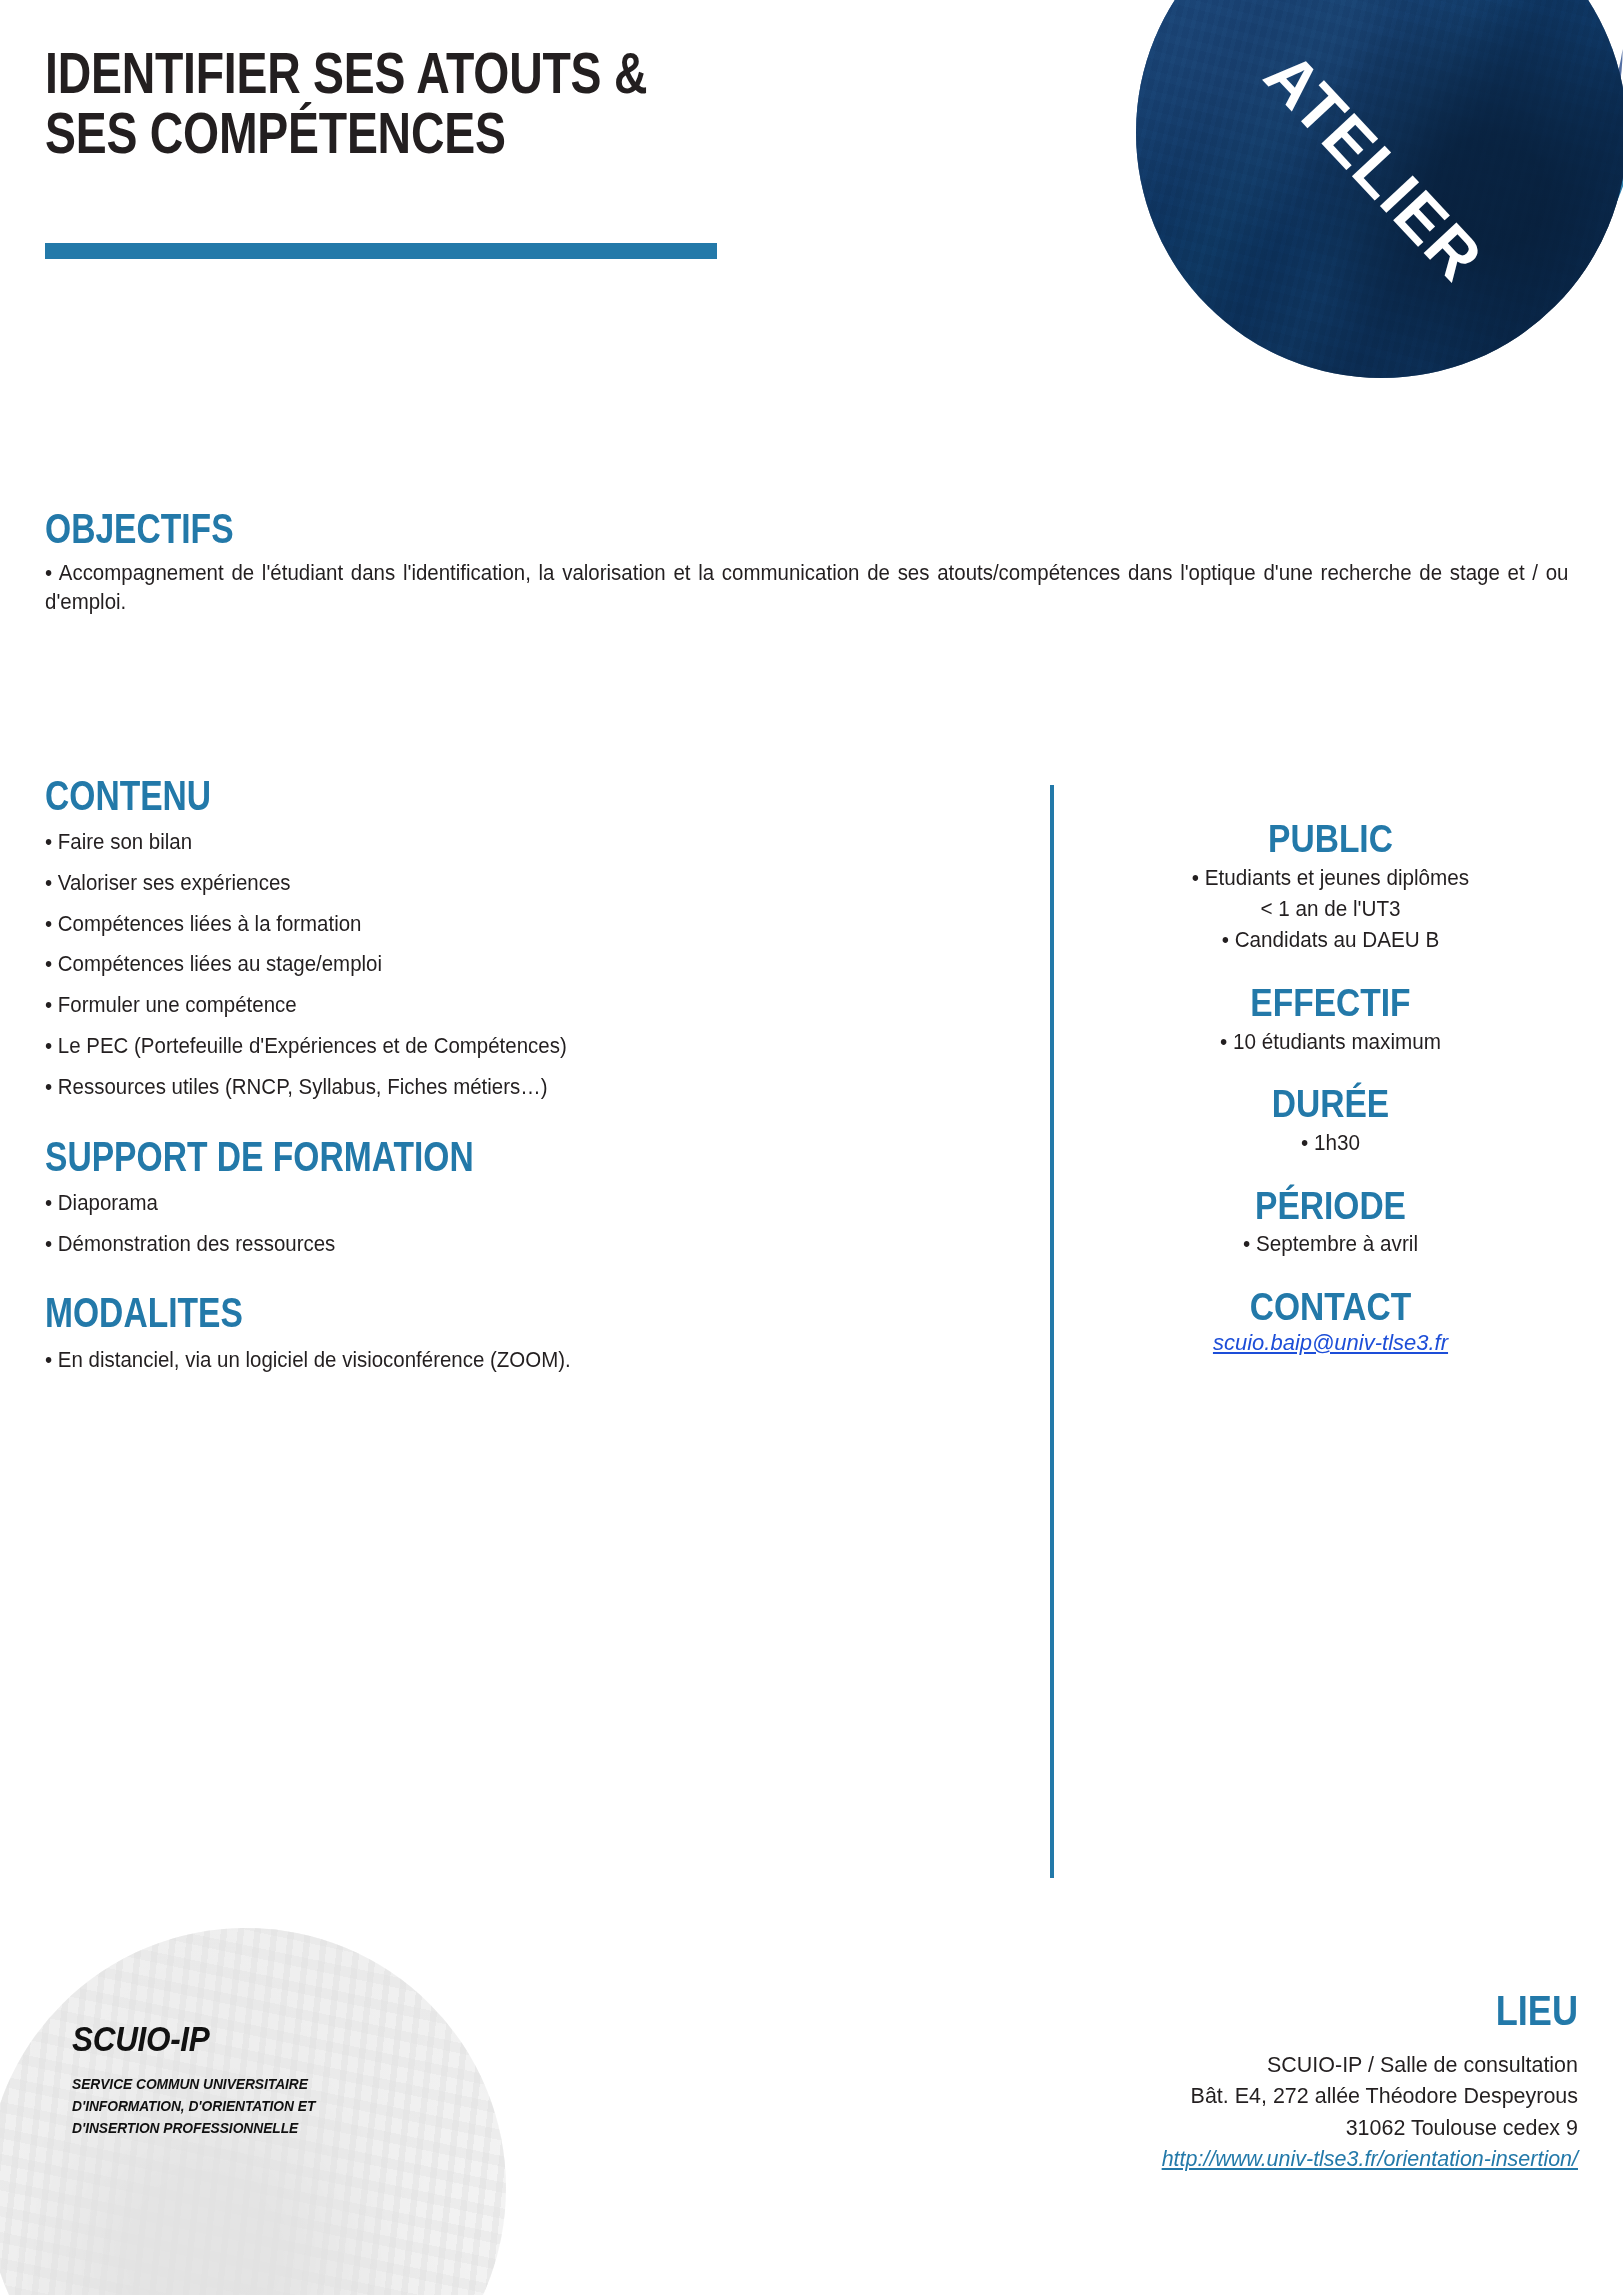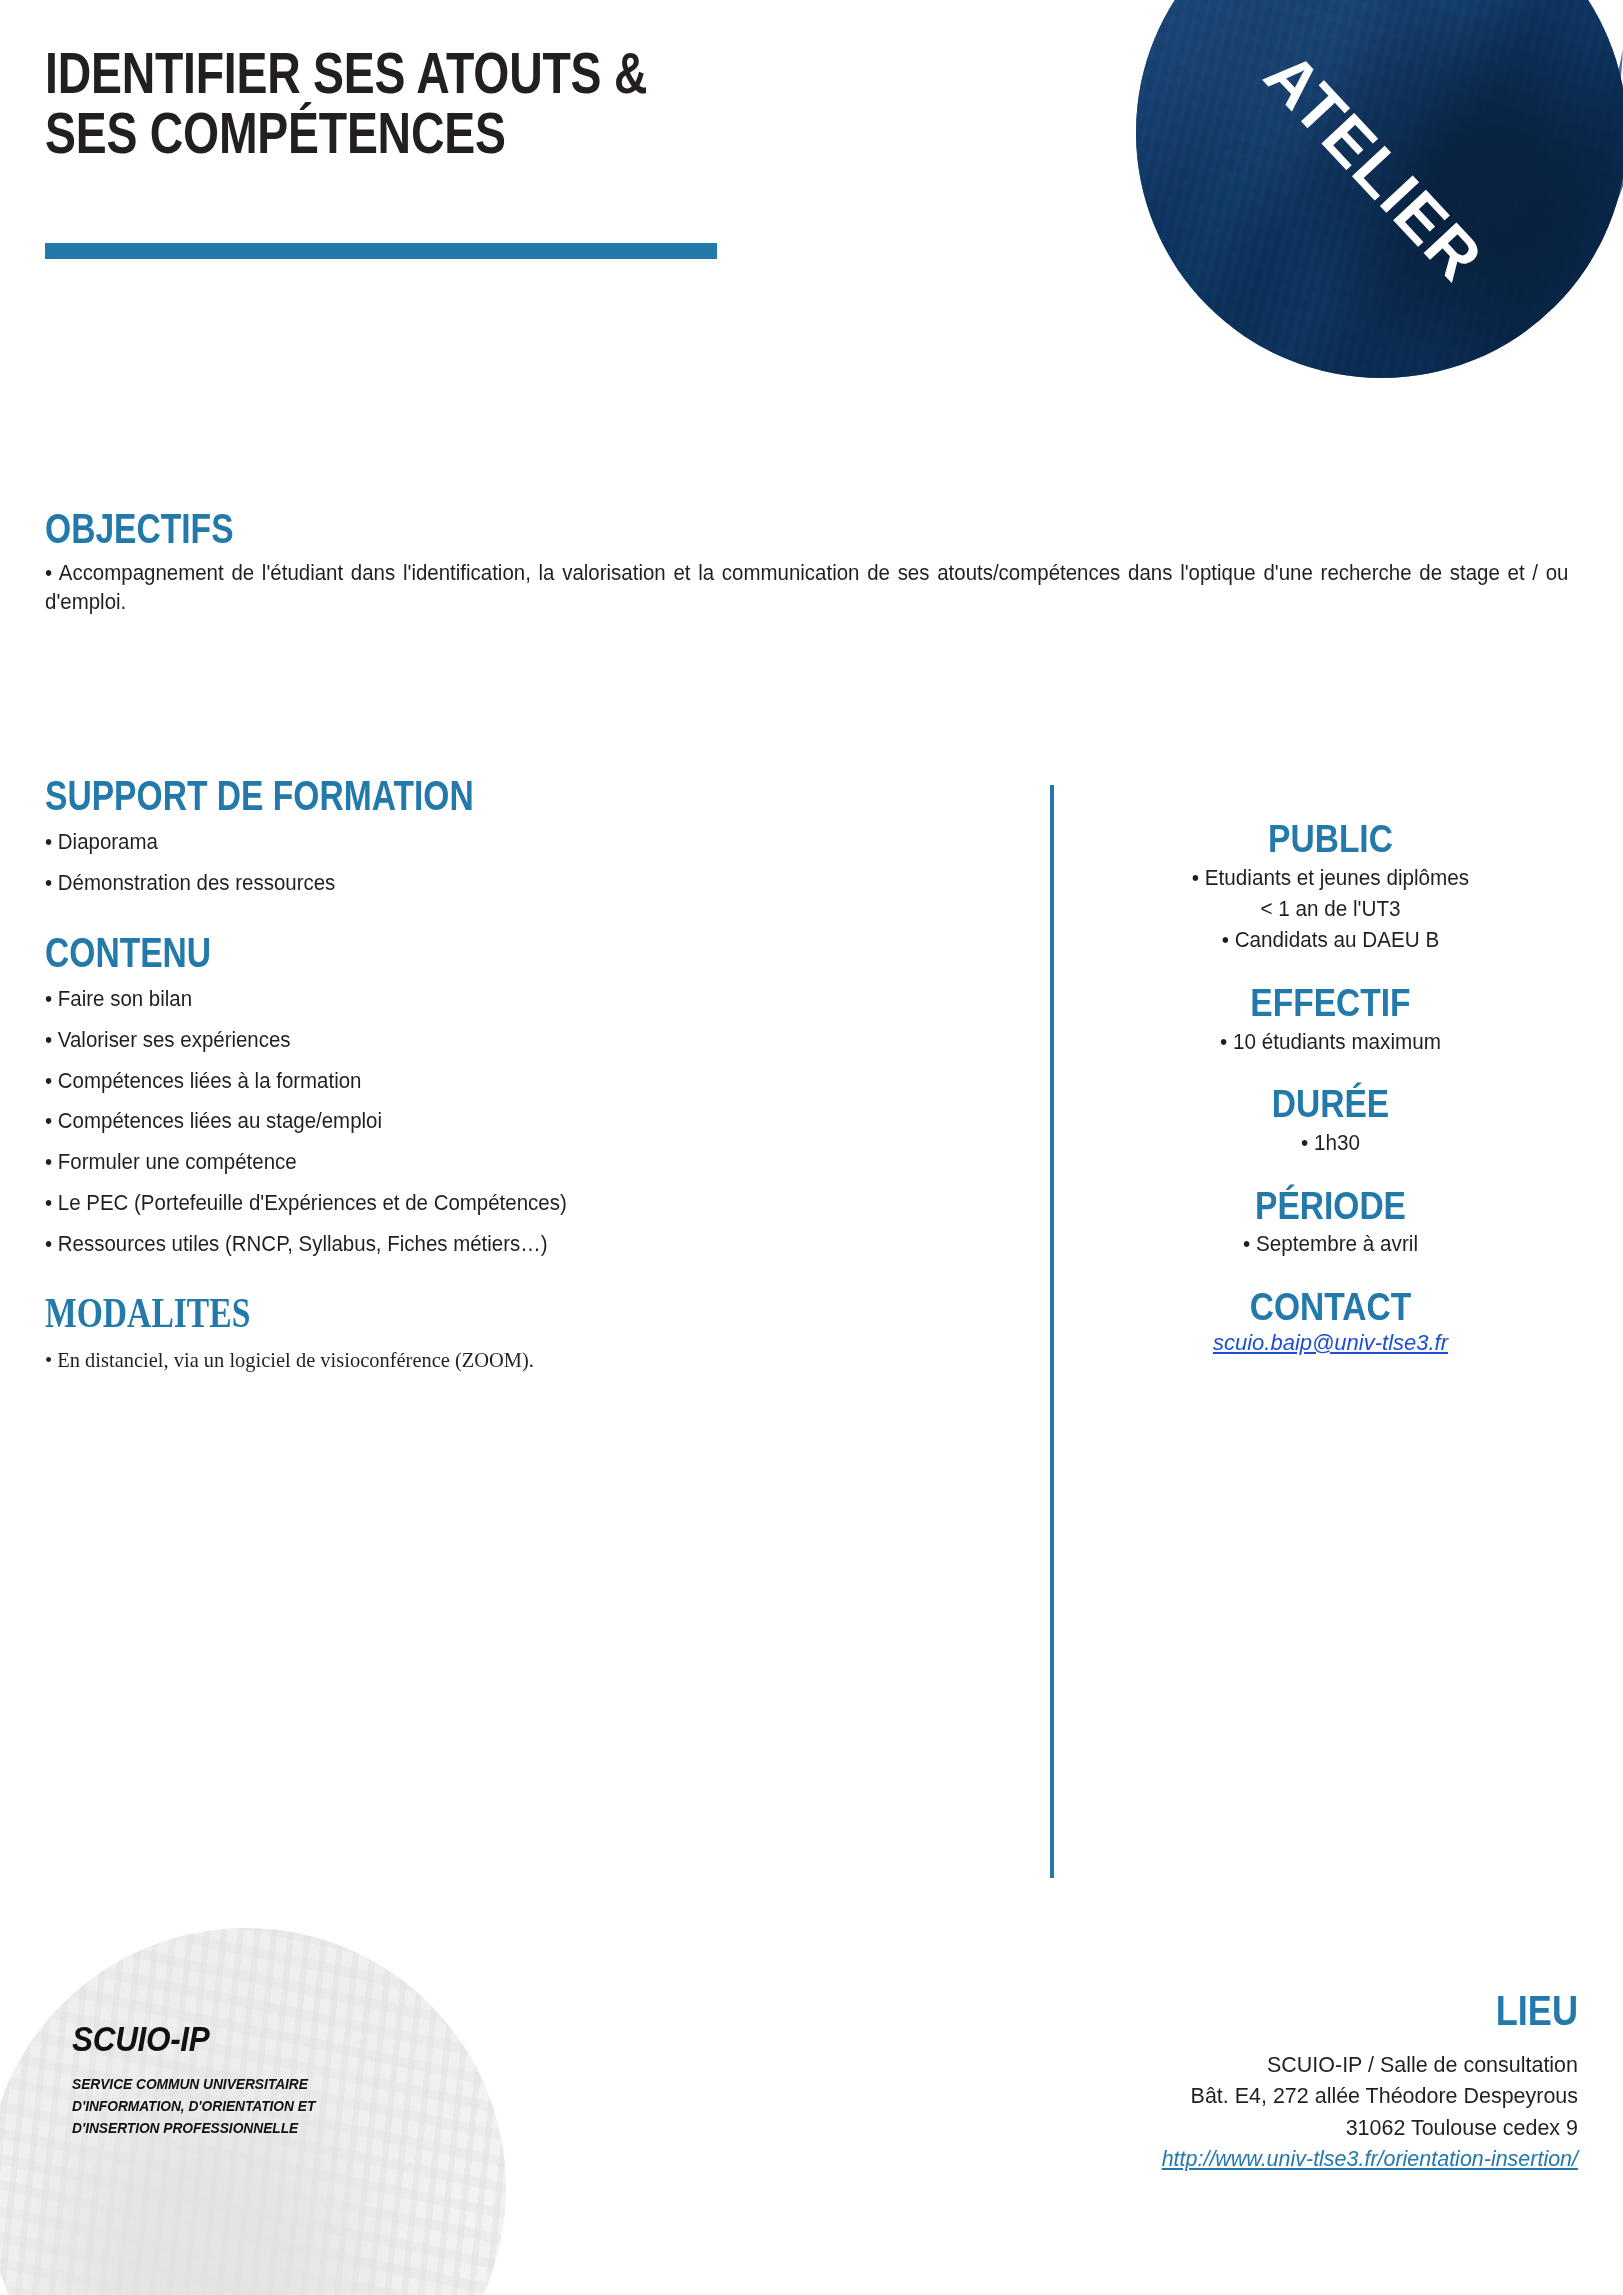--- a/index.html
+++ b/index.html
@@ -89,21 +89,21 @@
     font-size:22px; line-height:1.34; text-align:justify;
     transform:scaleX(.93); transform-origin:left center; width:107%;
   }
 
   .left-col { position:absolute; left:45px; top:775px; width:962px; z-index:3; }
   .left-col h2 { margin-bottom:4.9px; }
   .left-col ul { list-style:none; }
   .left-col li { font-size:22px; line-height:1.18; padding:7.4px 0; white-space:nowrap;
                  transform:scaleX(.93); transform-origin:left center; }
   .blk { margin-bottom:28.5px; }
-  .blk:last-child { margin-bottom:0;font-family:Liberation Serif, serif; }
+  .blk:last-child { margin-bottom:0; }
   .link-it { color:#2379a9; font-style:italic; font-size:22px; padding-left:17.7px;
              display:block; padding-top:4.9px;
              transform:scaleX(.93); transform-origin:left center; white-space:nowrap; }
 
   
   .divider {
     position:absolute; left:1050px; top:785px;
     width:3.9px; height:1093px; background:#2379a9; z-index:3;
   }
 
@@ -192,42 +192,42 @@
   <div class="title-line">SES COMPÉTENCES</div>
 </div>
 <div class="title-rule"></div>
 
 <section class="objectifs">
   <h2 class="sec big">OBJECTIFS</h2>
   <p>• Accompagnement de l'étudiant dans l'identification, la valorisation et la communication de ses atouts/compétences dans l'optique d'une recherche de stage et / ou d'emploi.</p>
 </section>
 
 <div class="left-col">
-
-  <div class="blk">
-    <h2 class="sec big">SUPPORT DE FORMATION</h2>
-    <ul>
-      <li>• Diaporama</li>
-      <li>• Démonstration des ressources</li>
-    </ul>
-  </div>
 
   <div class="blk">
     <h2 class="sec big">CONTENU</h2>
     <ul>
       <li>• Faire son bilan</li>
       <li>• Valoriser ses expériences</li>
       <li>• Compétences liées à la formation</li>
       <li>• Compétences liées au stage/emploi</li>
       <li>• Formuler une compétence</li>
       <li>• Le PEC (Portefeuille d'Expériences et de Compétences)</li>
       <li>• Ressources utiles (RNCP, Syllabus, Fiches métiers…)</li>
     </ul>
   </div>
 
+  <div class="blk">
+    <h2 class="sec big">SUPPORT DE FORMATION</h2>
+    <ul>
+      <li>• Diaporama</li>
+      <li>• Démonstration des ressources</li>
+    </ul>
+  </div>
+
 
   <div class="blk">
     <h2 class="sec big">MODALITES</h2>
     <ul>
       <li>• En distanciel, via un logiciel de visioconférence (ZOOM).</li>
     </ul>
   </div>
 
 </div>
 

